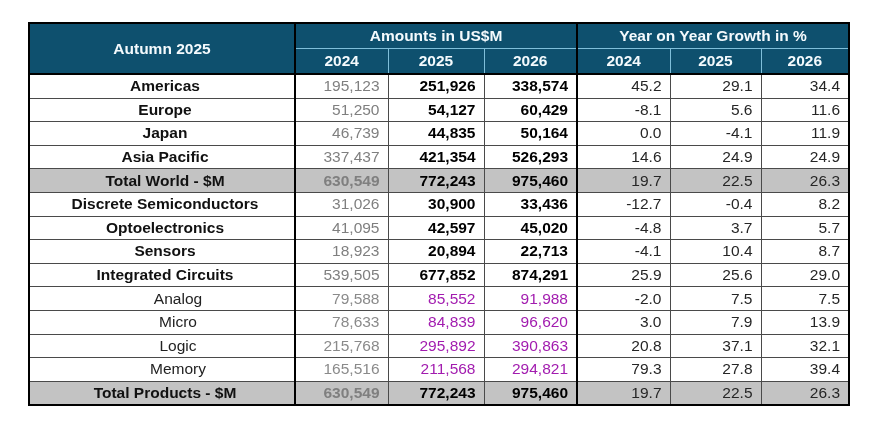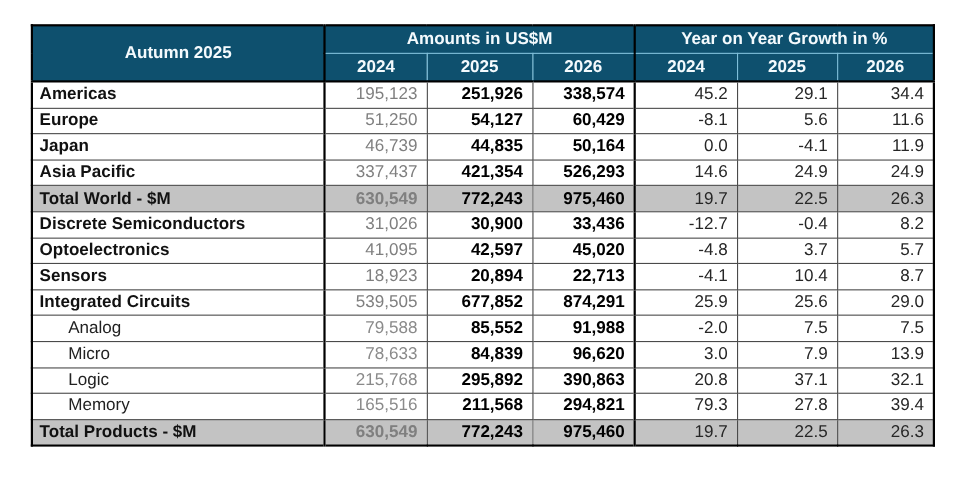--- a/index.html
+++ b/index.html
@@ -52,21 +52,21 @@
     border: 1px solid #4a4a4a;
     height: 22.6px;
     padding: 0;
     white-space: nowrap;
     overflow: hidden;
   }
   tbody td.sec {
     border-left: 2px solid #000000;
   }
   td.lbl {
-    text-align: left;
+    text-align: center;
     padding-left: 6px;
     font-weight: bold;
     color: #111111;
   }
   tr.sub td.lbl {
     font-weight: normal;
     padding-left: 32px;
     color: #222222;
   }
   td.num {
@@ -82,22 +82,22 @@
     font-weight: bold;
   }
   tr.sub .a24 {
     color: #8a8a8a;
   }
   .a25, .a26 {
     font-weight: bold;
     color: #000000;
   }
   tr.sub .a25, tr.sub .a26 {
-    font-weight: bold;
-    color: #000000;
+    font-weight: normal;
+    color: #a21caf;
   }
   .g {
     font-weight: normal;
     color: #262626;
   }
   tr.total {
     background: var(--total-row-bg, #C3C3C3);
   }
 </style>
 </head>

